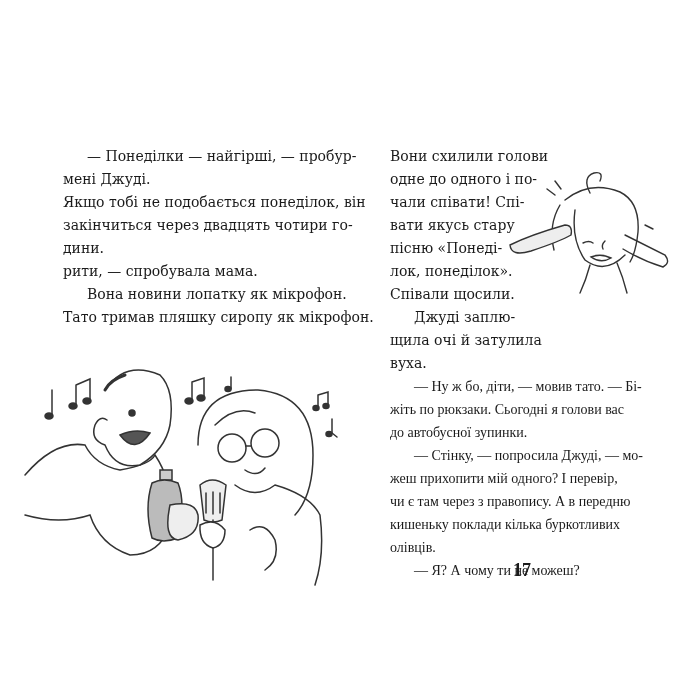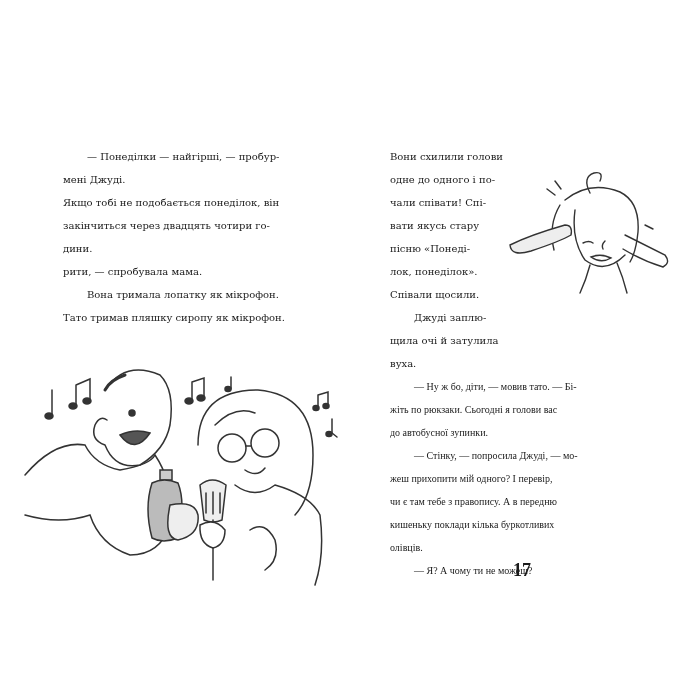--- a/index.html
+++ b/index.html
@@ -1,58 +1,58 @@
 <!DOCTYPE html>
 <html><head>
 <meta charset="utf-8">
 <style>
   html, body { margin:0; padding:0; background:#ffffff; }
   body { width:700px; height:700px; position:relative; overflow:hidden;
          font-family:"DejaVu Serif", serif; color:#1a1a1a; }
-  .col { position:absolute; font-size:10px; line-height:23px; }
+  .col { position:absolute; font-size:14px; line-height:23px; }
   .line { white-space:nowrap; height:23px; }
   .ind { padding-left:24px; }
   #left { left:63px; top:145px; width:280px; }
   #right { left:390px; top:145px; }
   .r-narrow { width:152px; }
   .r-wide { width:272px;font-family:Liberation Serif, serif; }
   .pagenum { position:absolute; left:513px; top:560px; font-size:18px; font-weight:bold;font-family:Liberation Serif, serif; }
   .illus { position:absolute; }
 </style>
 </head>
 <body>
 
 <div id="left" class="col">
   <div class="line ind">— Понеділки — найгірші, — пробур-</div>
   <div class="line">мені Джуді.</div>
   <div class="line">Якщо тобі не подобається понеділок, він</div>
   <div class="line">закінчиться через двадцять чотири го-</div>
   <div class="line">дини.</div>
   <div class="line">рити, — спробувала мама.</div>
-  <div class="line ind">Вона тримала лопатку як мікрофон.</div>
+  <div class="line ind">Вона новини лопатку як мікрофон.</div>
   <div class="line">Тато тримав пляшку сиропу як мікрофон.</div>
 </div>
 
 <div id="right" class="col">
   <div class="line r-narrow">Вони схилили голови</div>
   <div class="line r-narrow">одне до одного і по-</div>
   <div class="line r-narrow">чали співати! Спі-</div>
   <div class="line r-narrow">вати якусь стару</div>
   <div class="line r-narrow">пісню «Понеді-</div>
   <div class="line r-narrow">лок, понеділок».</div>
   <div class="line r-narrow">Співали щосили.</div>
   <div class="line r-narrow ind">Джуді заплю-</div>
   <div class="line r-narrow">щила очі й затулила</div>
   <div class="line r-narrow">вуха.</div>
   <div class="line r-wide ind">— Ну ж бо, діти, — мовив тато. — Бі-</div>
   <div class="line r-wide">жіть по рюкзаки. Сьогодні я голови вас</div>
   <div class="line r-wide">до автобусної зупинки.</div>
   <div class="line r-wide ind">— Стінку, — попросила Джуді, — мо-</div>
   <div class="line r-wide">жеш прихопити мій одного? І перевір,</div>
-  <div class="line r-wide">чи є там тебе з правопису. А в передню</div>
+  <div class="line r-wide">чи є там через з правопису. А в передню</div>
   <div class="line r-wide">кишеньку поклади кілька буркотливих</div>
   <div class="line r-wide">олівців.</div>
   <div class="line r-wide ind">— Я? А чому ти не можеш?</div>
 </div>
 
 <div class="pagenum">17</div>
 
 <svg class="illus" style="left:505px; top:165px;" width="170" height="130" viewBox="0 0 170 130">
   <g fill="none" stroke="#333" stroke-width="1.4" stroke-linecap="round">
     <path d="M85 28 q-8 -16 4 -20 q10 -2 6 8"></path>

